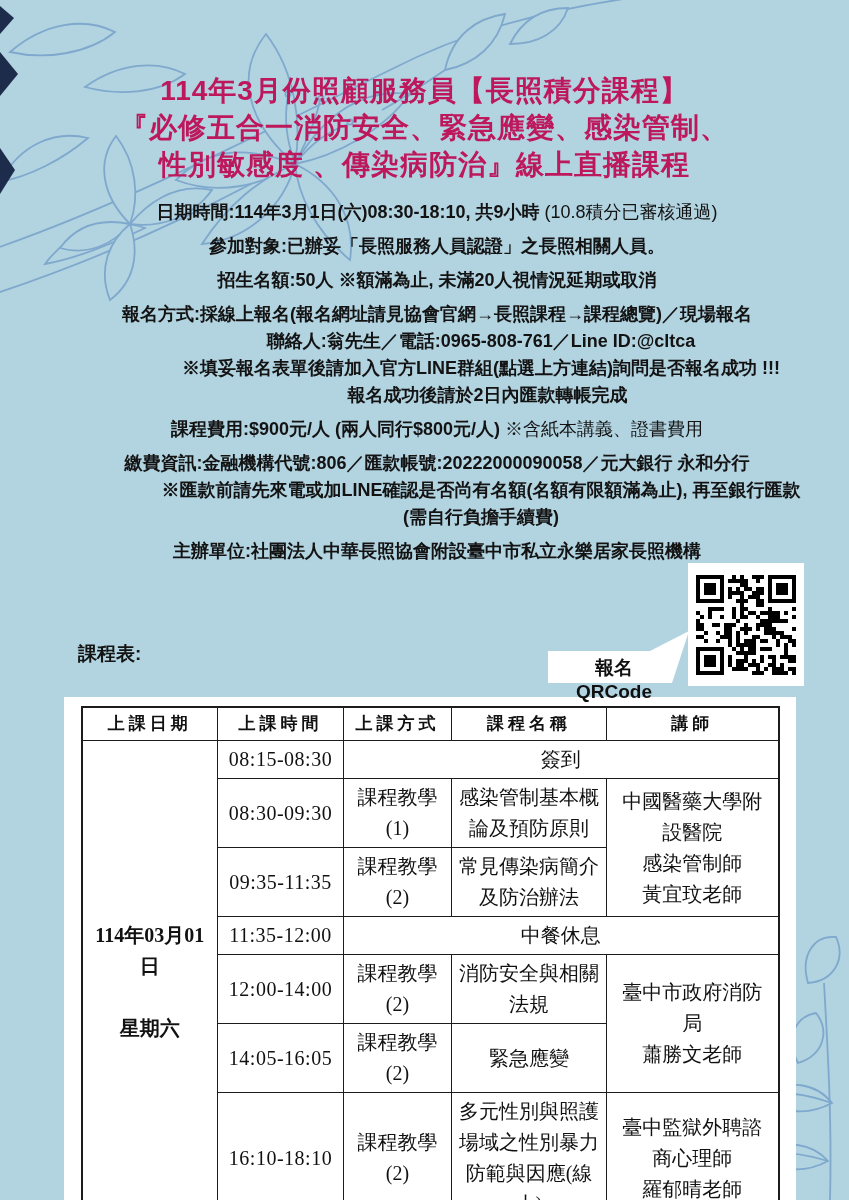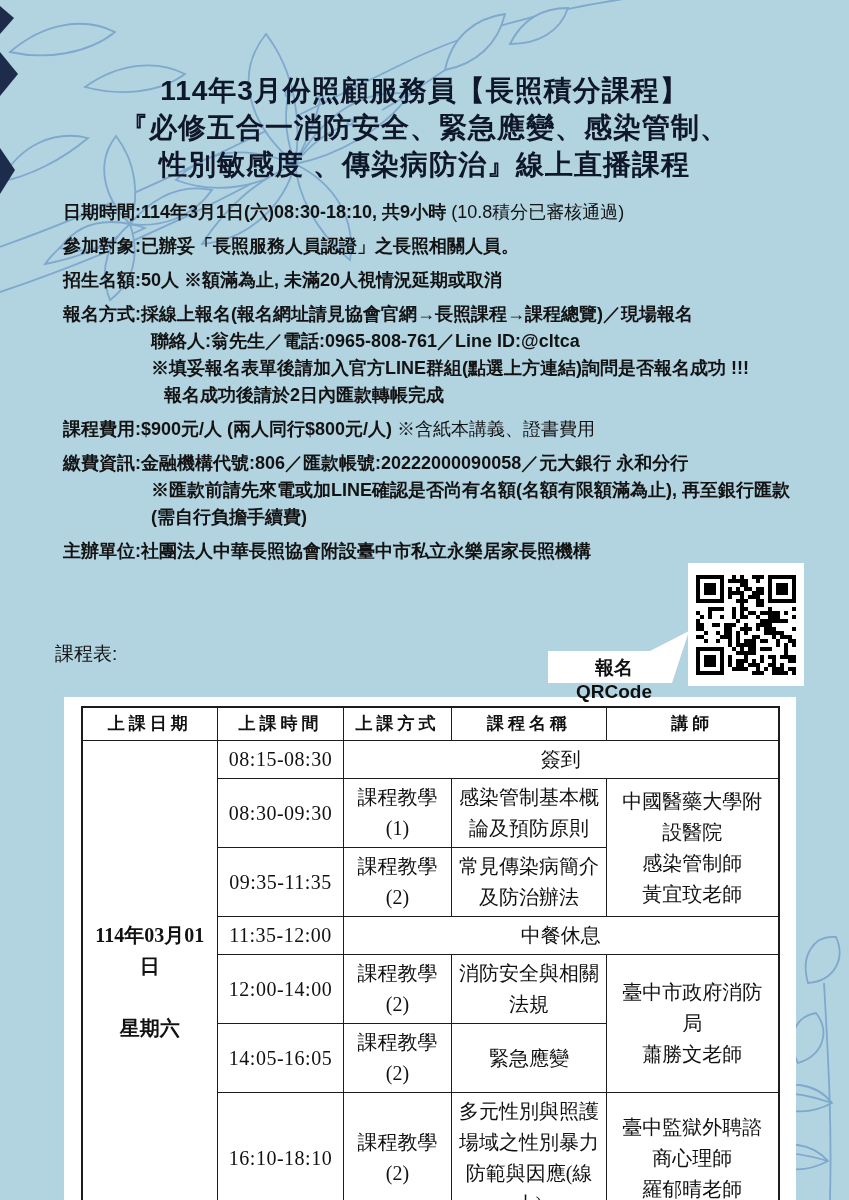--- a/index.html
+++ b/index.html
@@ -12,48 +12,48 @@
   
   .floral{ position:absolute; z-index:0; pointer-events:none; }
   .floral path, .floral circle, .floral ellipse { stroke:#7fa8cd; stroke-width:1.8; fill:none; }
   .floral .fillbg{ fill:#b2d3e0; }
   .edge-accents{ position:absolute; left:0; top:0; z-index:1; }
   .edge-accents polygon{ fill:#1e2c4b; }
 
   
   .title{
     position:absolute; top:72px; left:0; right:0; z-index:2;
-    text-align:center; font-size:28px; font-weight:bold; color:#0f172a;
+    text-align:center; font-size:28px; font-weight:bold; color:#be185d;
     line-height:37px; letter-spacing:1px;
   }
 
   
   .info{ position:absolute; left:63px; top:201px; width:748px; z-index:2; font-size:18px; }
-  .info-line{ line-height:22px; }
+  .info-line{ line-height:22px;text-align:center; }
   .info-line.main{ margin-top:12px; }
   .info-line.main:first-child{ margin-top:0; }
   .info-line.ind1{ margin-left:88px; margin-top:5px; }
   .info-line.ind2{ margin-left:101px; margin-top:5px; }
   .info-line .lbl, .info-line .val{ font-weight:bold; }
   .info-line .note{ font-weight:normal; }
 
   
   .qr-callout{ position:absolute; left:546px; top:626px; width:152px; height:58px; z-index:3; }
   .qr-callout svg{ position:absolute; left:0; top:0; }
   .qr-callout .callout-text{
     position:absolute; left:12px; top:29px; width:112px; text-align:center;
     font-size:19px; font-weight:bold; color:#101010;
   }
   .qr-panel{
     position:absolute; left:688px; top:563px; width:116px; height:123px;
     background:#ffffff; z-index:3; display:flex; align-items:center; justify-content:center;
   }
 
   
-  .schedule-label{ position:absolute; left:55px; top:641px; z-index:2; font-size:19px; font-weight:normal; }
+  .schedule-label{ position:absolute; left:78px; top:641px; z-index:2; font-size:19px; font-weight:bold; }
 
   
   .table-panel{
     position:absolute; left:64px; top:697px; width:732px; z-index:2;
     background:#ffffff; padding:9px 0;
   }
   table.schedule{
     margin:0 auto; border-collapse:collapse; table-layout:fixed;
     font-family:"Liberation Serif", serif; color:#111; border:2.5px solid #1c1c1c;
   }

